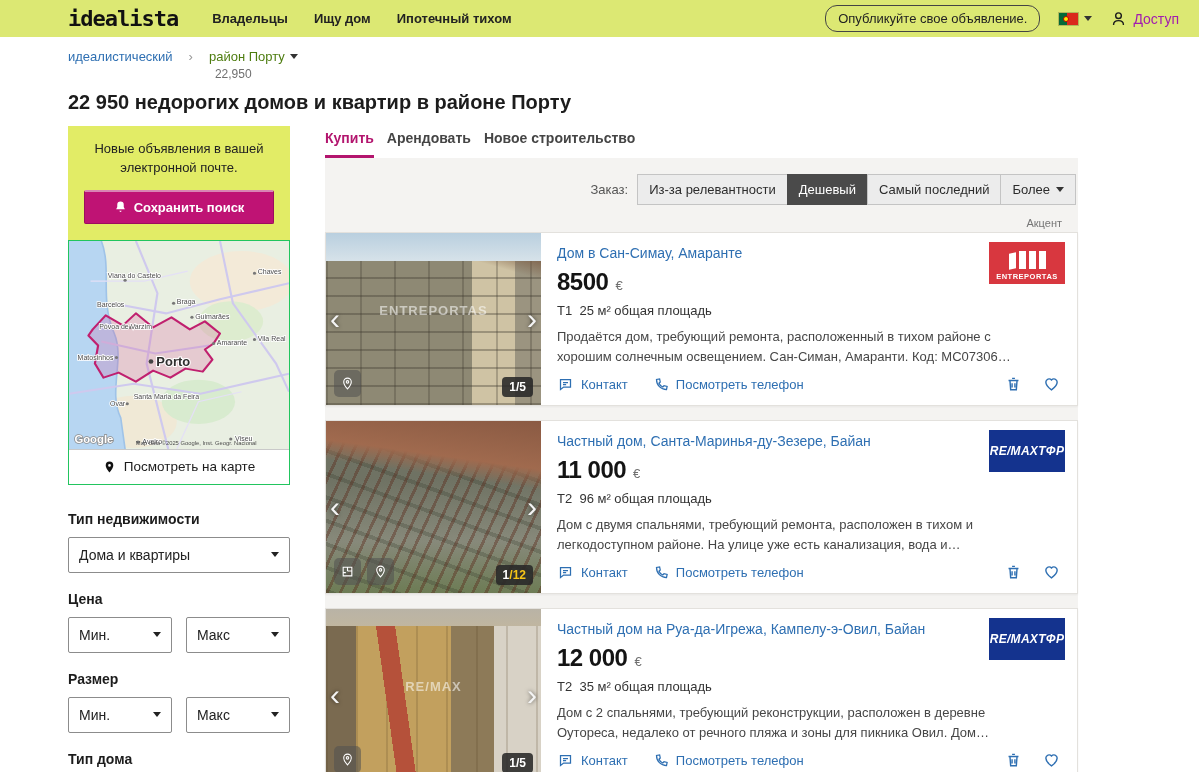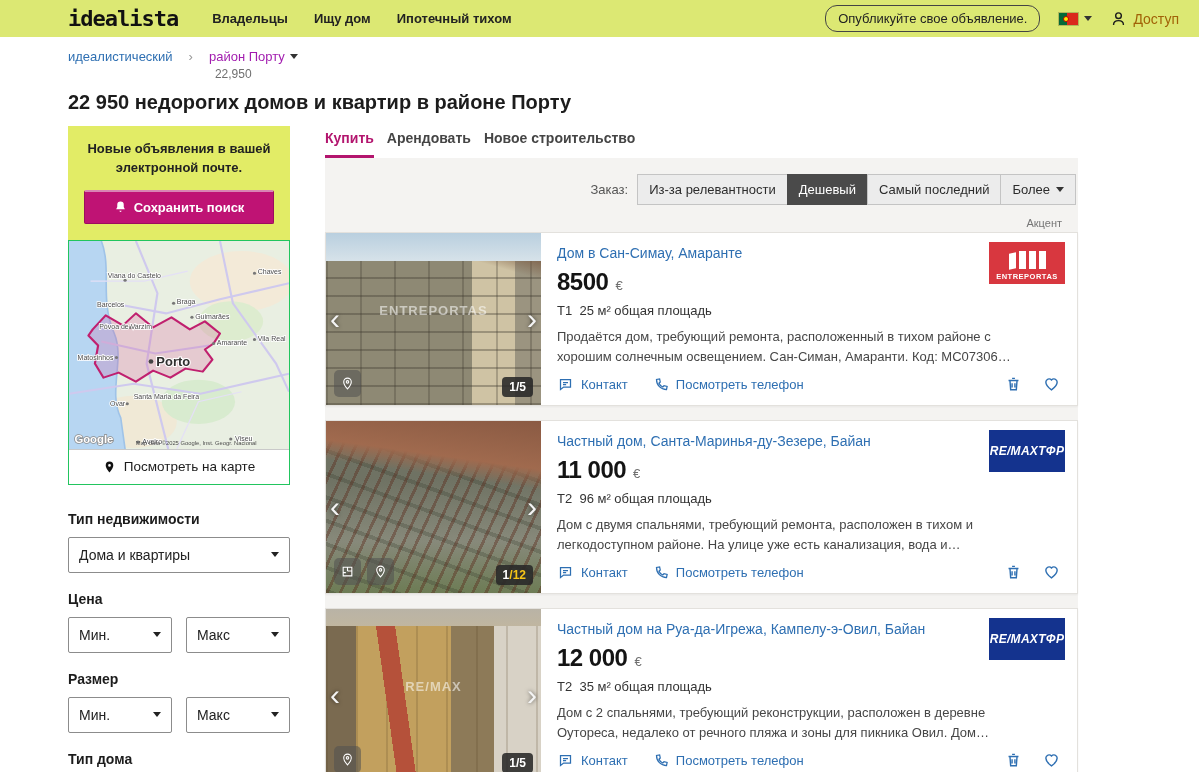--- a/index.html
+++ b/index.html
@@ -11,39 +11,39 @@
   .logo { font-family:"DejaVu Sans Mono", monospace; font-weight:bold; font-size:22px; color:#111; letter-spacing:-1px; margin-right:34px; cursor:pointer; }
   .topnav { display:flex; gap:26px; flex:1; }
   .topnav span { font-size:13px; font-weight:bold; color:#222; cursor:pointer; }
   .top-right { display:flex; align-items:center; gap:18px; }
   .publish-btn { border:1px solid #444; border-radius:12px; background:transparent; padding:5px 12px; font-size:13px; color:#222; font-family:inherit; cursor:pointer; }
   .flag-wrap { display:flex; align-items:center; gap:5px; cursor:pointer; }
   .flag { width:21px; height:14px; display:flex; border:1px solid rgba(0,0,0,.2); position:relative; }
   .flag .g { width:40%; background:#046a38; } .flag .r { width:60%; background:#da291c; }
   .flag .emblem { position:absolute; left:34%; top:50%; transform:translate(-50%,-50%); width:6px; height:6px; border-radius:50%; background:#ffe900; border:1px solid #b00; }
   .caret { width:0; height:0; border-left:4px solid transparent; border-right:4px solid transparent; border-top:5px solid #333; display:inline-block; }
-  .access { display:flex; align-items:center; gap:6px; font-size:14px; color:#a16207; cursor:pointer; }
+  .access { display:flex; align-items:center; gap:6px; font-size:14px; color:#a21caf; cursor:pointer; }
 
   
   .crumbs { padding:12px 0 0 68px; font-size:13px; display:flex; align-items:flex-start; gap:16px; }
   .crumb-link { color:#2e6fb2; cursor:pointer; }
   .crumb-sep { color:#999; }
   .crumb-cur-wrap { display:flex; flex-direction:column; }
-  .crumb-cur { color:#a21caf; cursor:pointer; display:flex; align-items:center; gap:5px; }
+  .crumb-cur { color:#4d7c0f; cursor:pointer; display:flex; align-items:center; gap:5px; }
   .crumb-count { color:#6f6f6f; font-size:12px; margin-top:3px; margin-left:6px; }
   h1.page-title { padding:10px 0 12px 68px; font-size:20px; color:#1c1c1c; }
 
   
   .cols { display:flex; padding-left:68px; align-items:flex-start; }
   .sidebar { width:222px; flex-shrink:0; }
   .main { width:753px; margin-left:35px; }
 
   
   .alert-box { background:#e2ec66; padding:14px 16px 16px; text-align:center; }
-  .alert-box p { font-size:13px; color:#222; line-height:1.45; margin-bottom:12px;font-weight:bold; }
+  .alert-box p { font-size:13px; color:#222; line-height:1.45; margin-bottom:12px; }
   .save-btn { width:100%; background:#bf1374; border:1px solid #9c0e5e; border-top:2px solid #d984b4; color:#fff; font-weight:bold; font-size:13px; padding:8px 0; border-radius:2px; cursor:pointer; display:flex; align-items:center; justify-content:center; gap:7px; font-family:inherit; }
 
   
   .map-box { border:1px solid #22c55e; margin-top:0; background:#fff; }
   .map-thumb { display:block; width:100%; height:208px; cursor:pointer; }
   .map-btn { width:100%; background:#fff; border:none; border-top:1px solid #c9c9c9; padding:9px 0; font-size:13.5px; color:#1c1c1c; display:flex; align-items:center; justify-content:center; gap:8px; cursor:pointer; font-family:inherit; }
   .mlbl { font-size:6.5px; fill:#4a4a4a; paint-order:stroke; stroke:#ffffff; stroke-width:1.6px; }
   .mlbl-big { font-size:12px; font-weight:bold; fill:#2f2f2f; paint-order:stroke; stroke:#fff; stroke-width:2px; }
   .gmap-logo { font-size:10.5px; font-weight:bold; fill:#fff; paint-order:stroke; stroke:#8a8a8a; stroke-width:1.4px; }
   .gmap-attr { font-size:5.4px; fill:#4d4d4d; }

